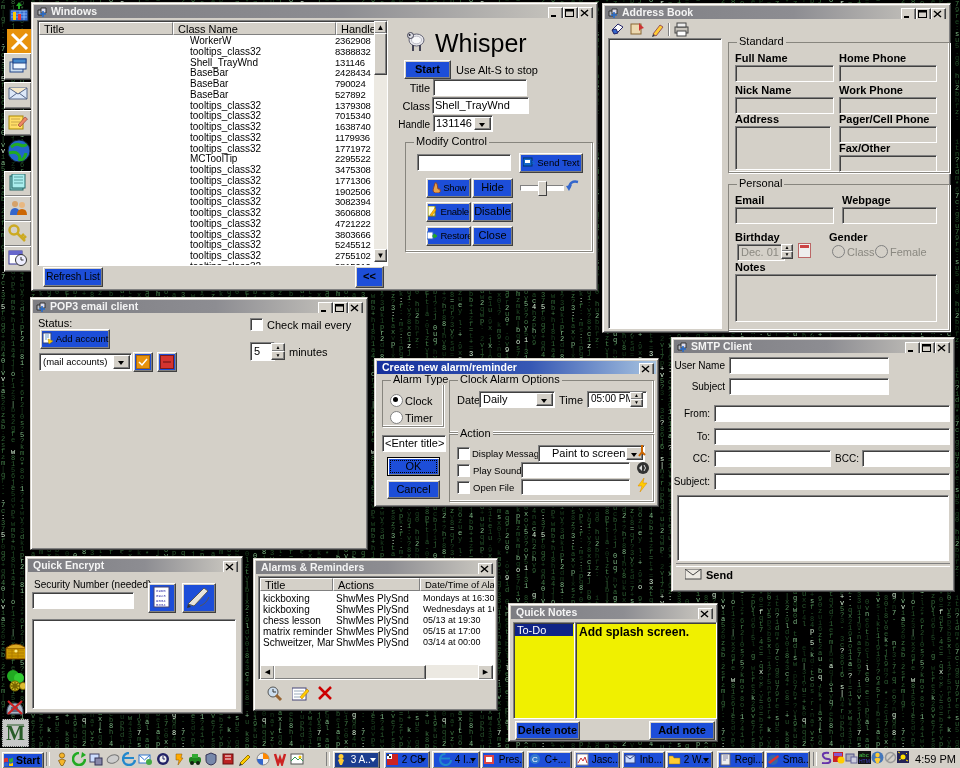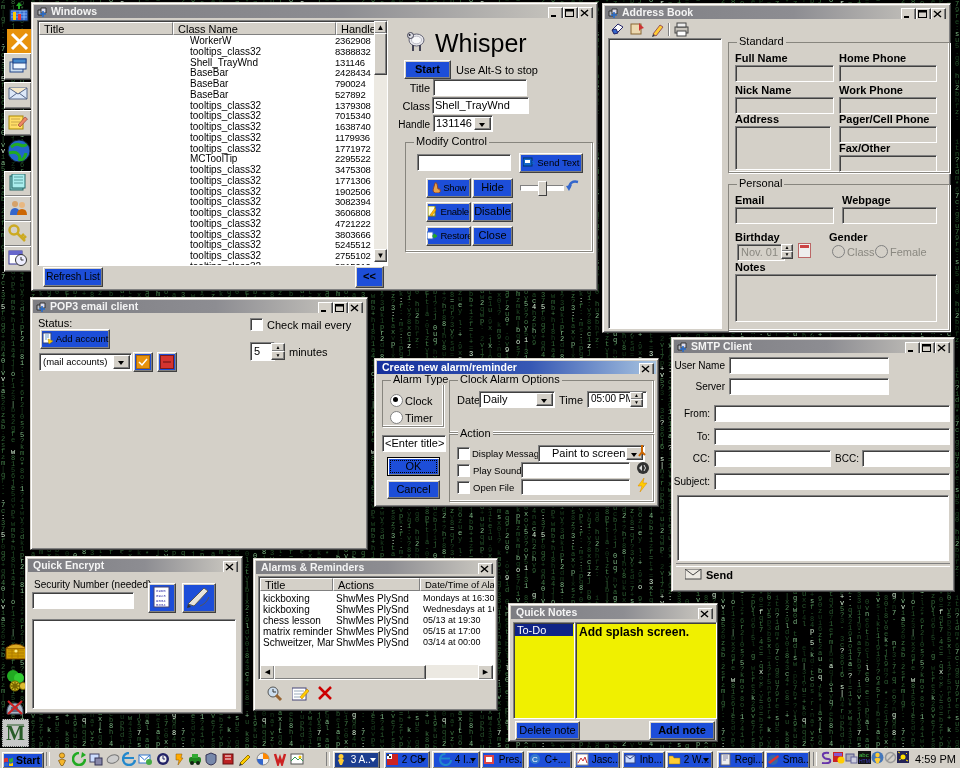--- a/index.html
+++ b/index.html
@@ -1090,21 +1090,21 @@
   <div class="lbl b" style="left:110px;top:99px">Fax/Other</div>
   <div class="fldg" style="left:110px;top:112px;width:96px;height:15px"></div>
  </div>
  <div class="grp" style="left:125px;top:180px;width:220px;height:145px">
       <span>Personal</span>
   <div class="lbl b" style="left:6px;top:9px">Email</div>
   <div class="fldg" style="left:6px;top:22px;width:97px;height:15px"></div>
   <div class="lbl b" style="left:113px;top:9px">Webpage</div>
   <div class="fldg" style="left:113px;top:22px;width:93px;height:15px"></div>
   <div class="lbl b" style="left:6px;top:46px">Birthday</div>
-  <div class="fldg" style="left:8px;top:59px;width:43px;height:15px;color:#8a8880;line-height:14px;padding-left:3px">Nov. 01</div>
+  <div class="fldg" style="left:8px;top:59px;width:43px;height:15px;color:#8a8880;line-height:14px;padding-left:3px">Dec. 01</div>
   <div style="position:absolute;left:52px;top:59px;width:12px;height:15px">
    <span class="sb" style="left:0;top:0;width:10px;height:6px;line-height:5px;font-size:5px">▲</span>
    <span class="sb" style="left:0;top:7px;width:10px;height:6px;line-height:5px;font-size:5px">▼</span>
   </div>
   <div style="position:absolute;left:69px;top:58px;width:11px;height:13px;border:1px solid #b66;background:#eee">
         <div style="position:absolute;left:1px;top:1px;right:1px;height:3px;background:#c44"></div>
       </div>
   <div class="lbl b" style="left:100px;top:46px">Gender</div>
   <div class="rad" style="left:103px;top:60px;background:#d4d0c8"></div>
       <div class="lbl" style="left:118px;top:61px;color:#8a8880">Class</div>
@@ -1251,21 +1251,21 @@
         </svg>
       </span>
       <span class="cap" style="right:2px">
         <svg width="9" height="8">
           <path d="M1 1 L8 7 M8 1 L1 7" stroke="#000" stroke-width="1.4"></path>
         </svg>
       </span>
  </div>
  <div class="lbl f10" style="left:0;top:22px;width:53px;text-align:right">User Name</div>
  <div class="fld" style="left:57px;top:19px;width:158px;height:15px"></div>
- <div class="lbl f10" style="left:0;top:43px;width:53px;text-align:right">Server</div>
+ <div class="lbl f10" style="left:0;top:43px;width:53px;text-align:right">Subject</div>
  <div class="fld" style="left:57px;top:40px;width:158px;height:15px"></div>
  <div class="lbl f10" style="left:0;top:70px;width:38px;text-align:right">From:</div>
  <div class="fld" style="left:42px;top:67px;width:234px;height:15px"></div>
  <div class="lbl f10" style="left:0;top:93px;width:38px;text-align:right">To:</div>
  <div class="fld" style="left:42px;top:90px;width:234px;height:15px"></div>
  <div class="lbl f10" style="left:0;top:115px;width:38px;text-align:right">CC:</div>
  <div class="fld" style="left:42px;top:112px;width:115px;height:15px"></div>
  <div class="lbl f10" style="left:145px;top:115px;width:42px;text-align:right">BCC:</div>
  <div class="fld" style="left:190px;top:112px;width:86px;height:15px"></div>
  <div class="lbl f10" style="left:0;top:138px;width:38px;text-align:right">Subject:</div>
@@ -1366,21 +1366,21 @@
           <path d="M1 1 L8 7 M8 1 L1 7" stroke="#000" stroke-width="1.4"></path>
         </svg>
       </span>
  </div>
  <div class="fld" style="left:4px;top:18px;width:60px;height:95px;background:#f0f000">
   <div style="position:absolute;left:1px;top:1px;right:1px;height:12px;background:#102486;color:#fff;line-height:12px;padding-left:2px">To-Do</div>
  </div>
  <div class="fld" style="left:66px;top:18px;width:140px;height:95px;background:#f0f000">
   <div style="position:absolute;left:3px;top:2px;font-weight:bold;font-size:12px">Add splash screen.</div>
  </div>
- <div class="btn" style="left:6px;top:117px;width:63px;height:17px;line-height:16px;font-weight:normal">Delete note</div>
+ <div class="btn" style="left:6px;top:117px;width:63px;height:17px;line-height:16px;font-weight:bold">Delete note</div>
  <div class="btn" style="left:140px;top:117px;width:64px;height:17px;line-height:16px;font-weight:bold">Add note</div>
 </div>
 
 <div style="position:absolute;left:0;top:748px;width:960px;height:20px;background:#d4d0c8;border-top:1px solid #eceae4">
  <div class="btn" style="left:2px;top:3px;width:40px;height:15px;line-height:14px;text-align:left;font-weight:bold;font-size:10.5px"><svg width="13" height="12" style="vertical-align:-2px;margin-left:0">
         <g transform="skewY(-8) translate(0,2)">
           <path d="M1 3 q2 -1.5 4 0 v4 q-2 -1.5 -4 0z" fill="#d33"></path>
           <path d="M6 3 q2 1.5 4 0 v4 q-2 1.5 -4 0z" fill="#3a3"></path>
           <path d="M1 8 q2 -1.5 4 0 v4 q-2 -1.5 -4 0z" fill="#36c"></path>
           <path d="M6 8 q2 1.5 4 0 v4 q-2 1.5 -4 0z" fill="#fc0"></path>

